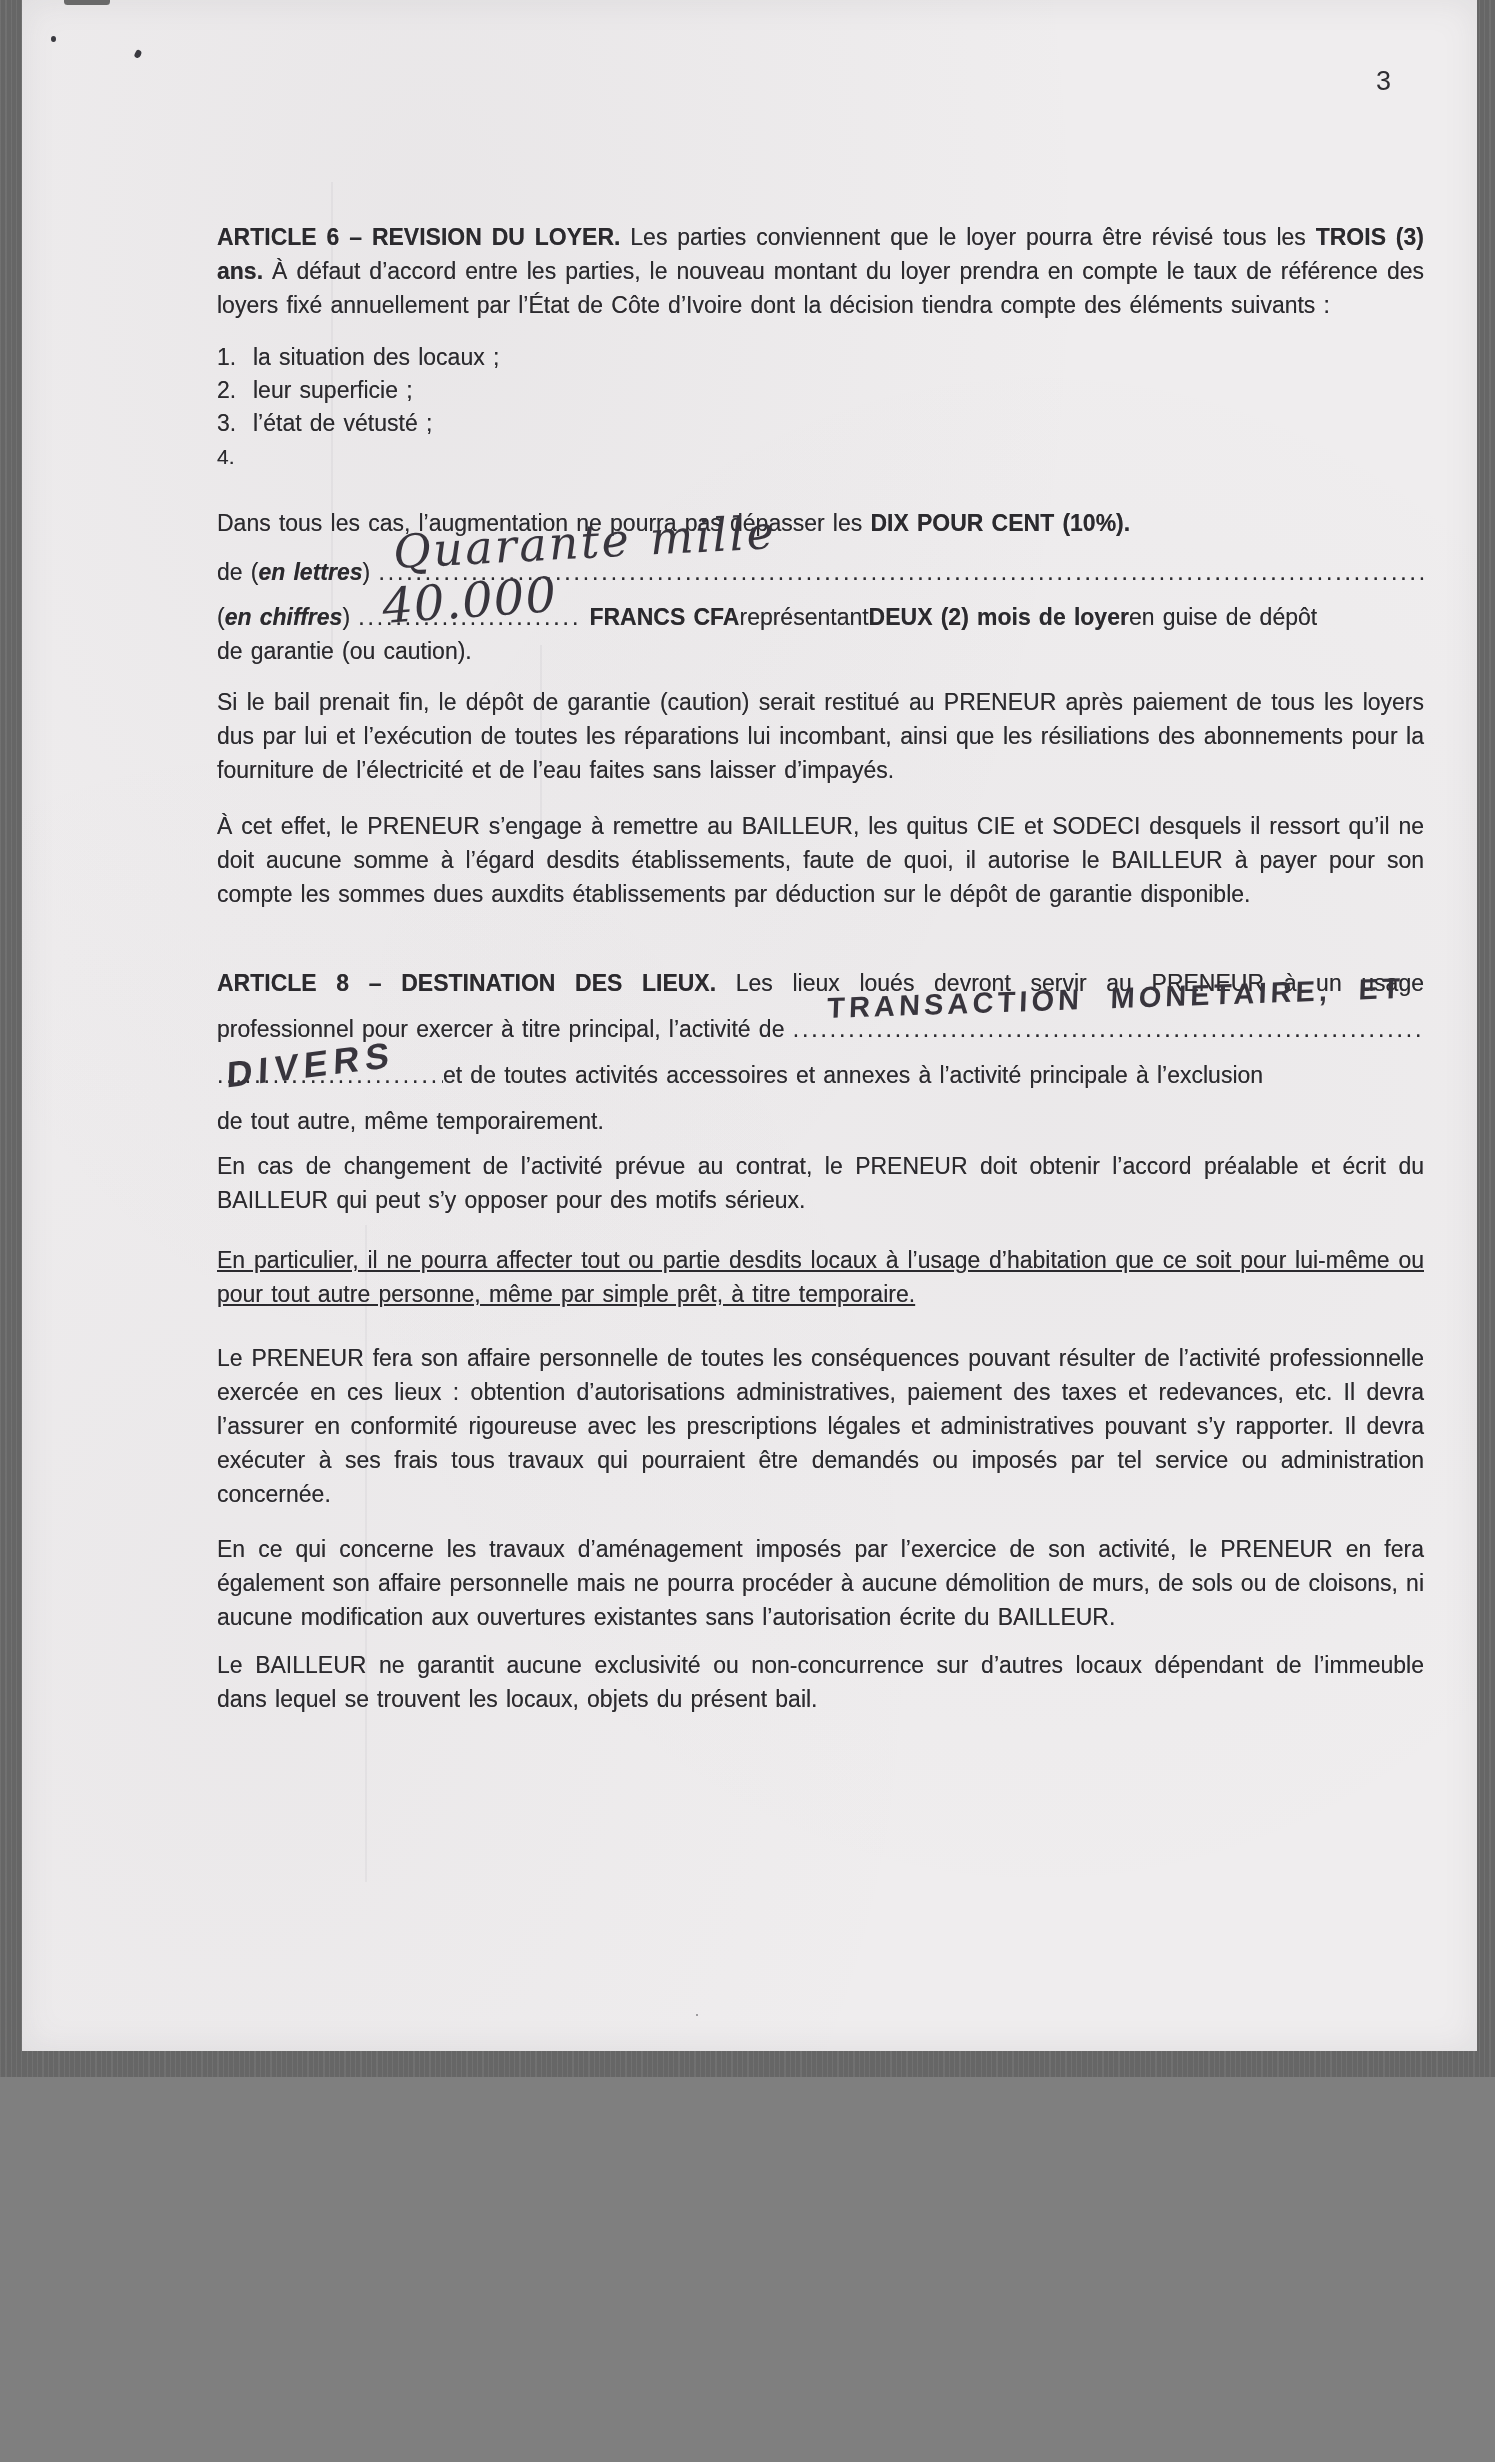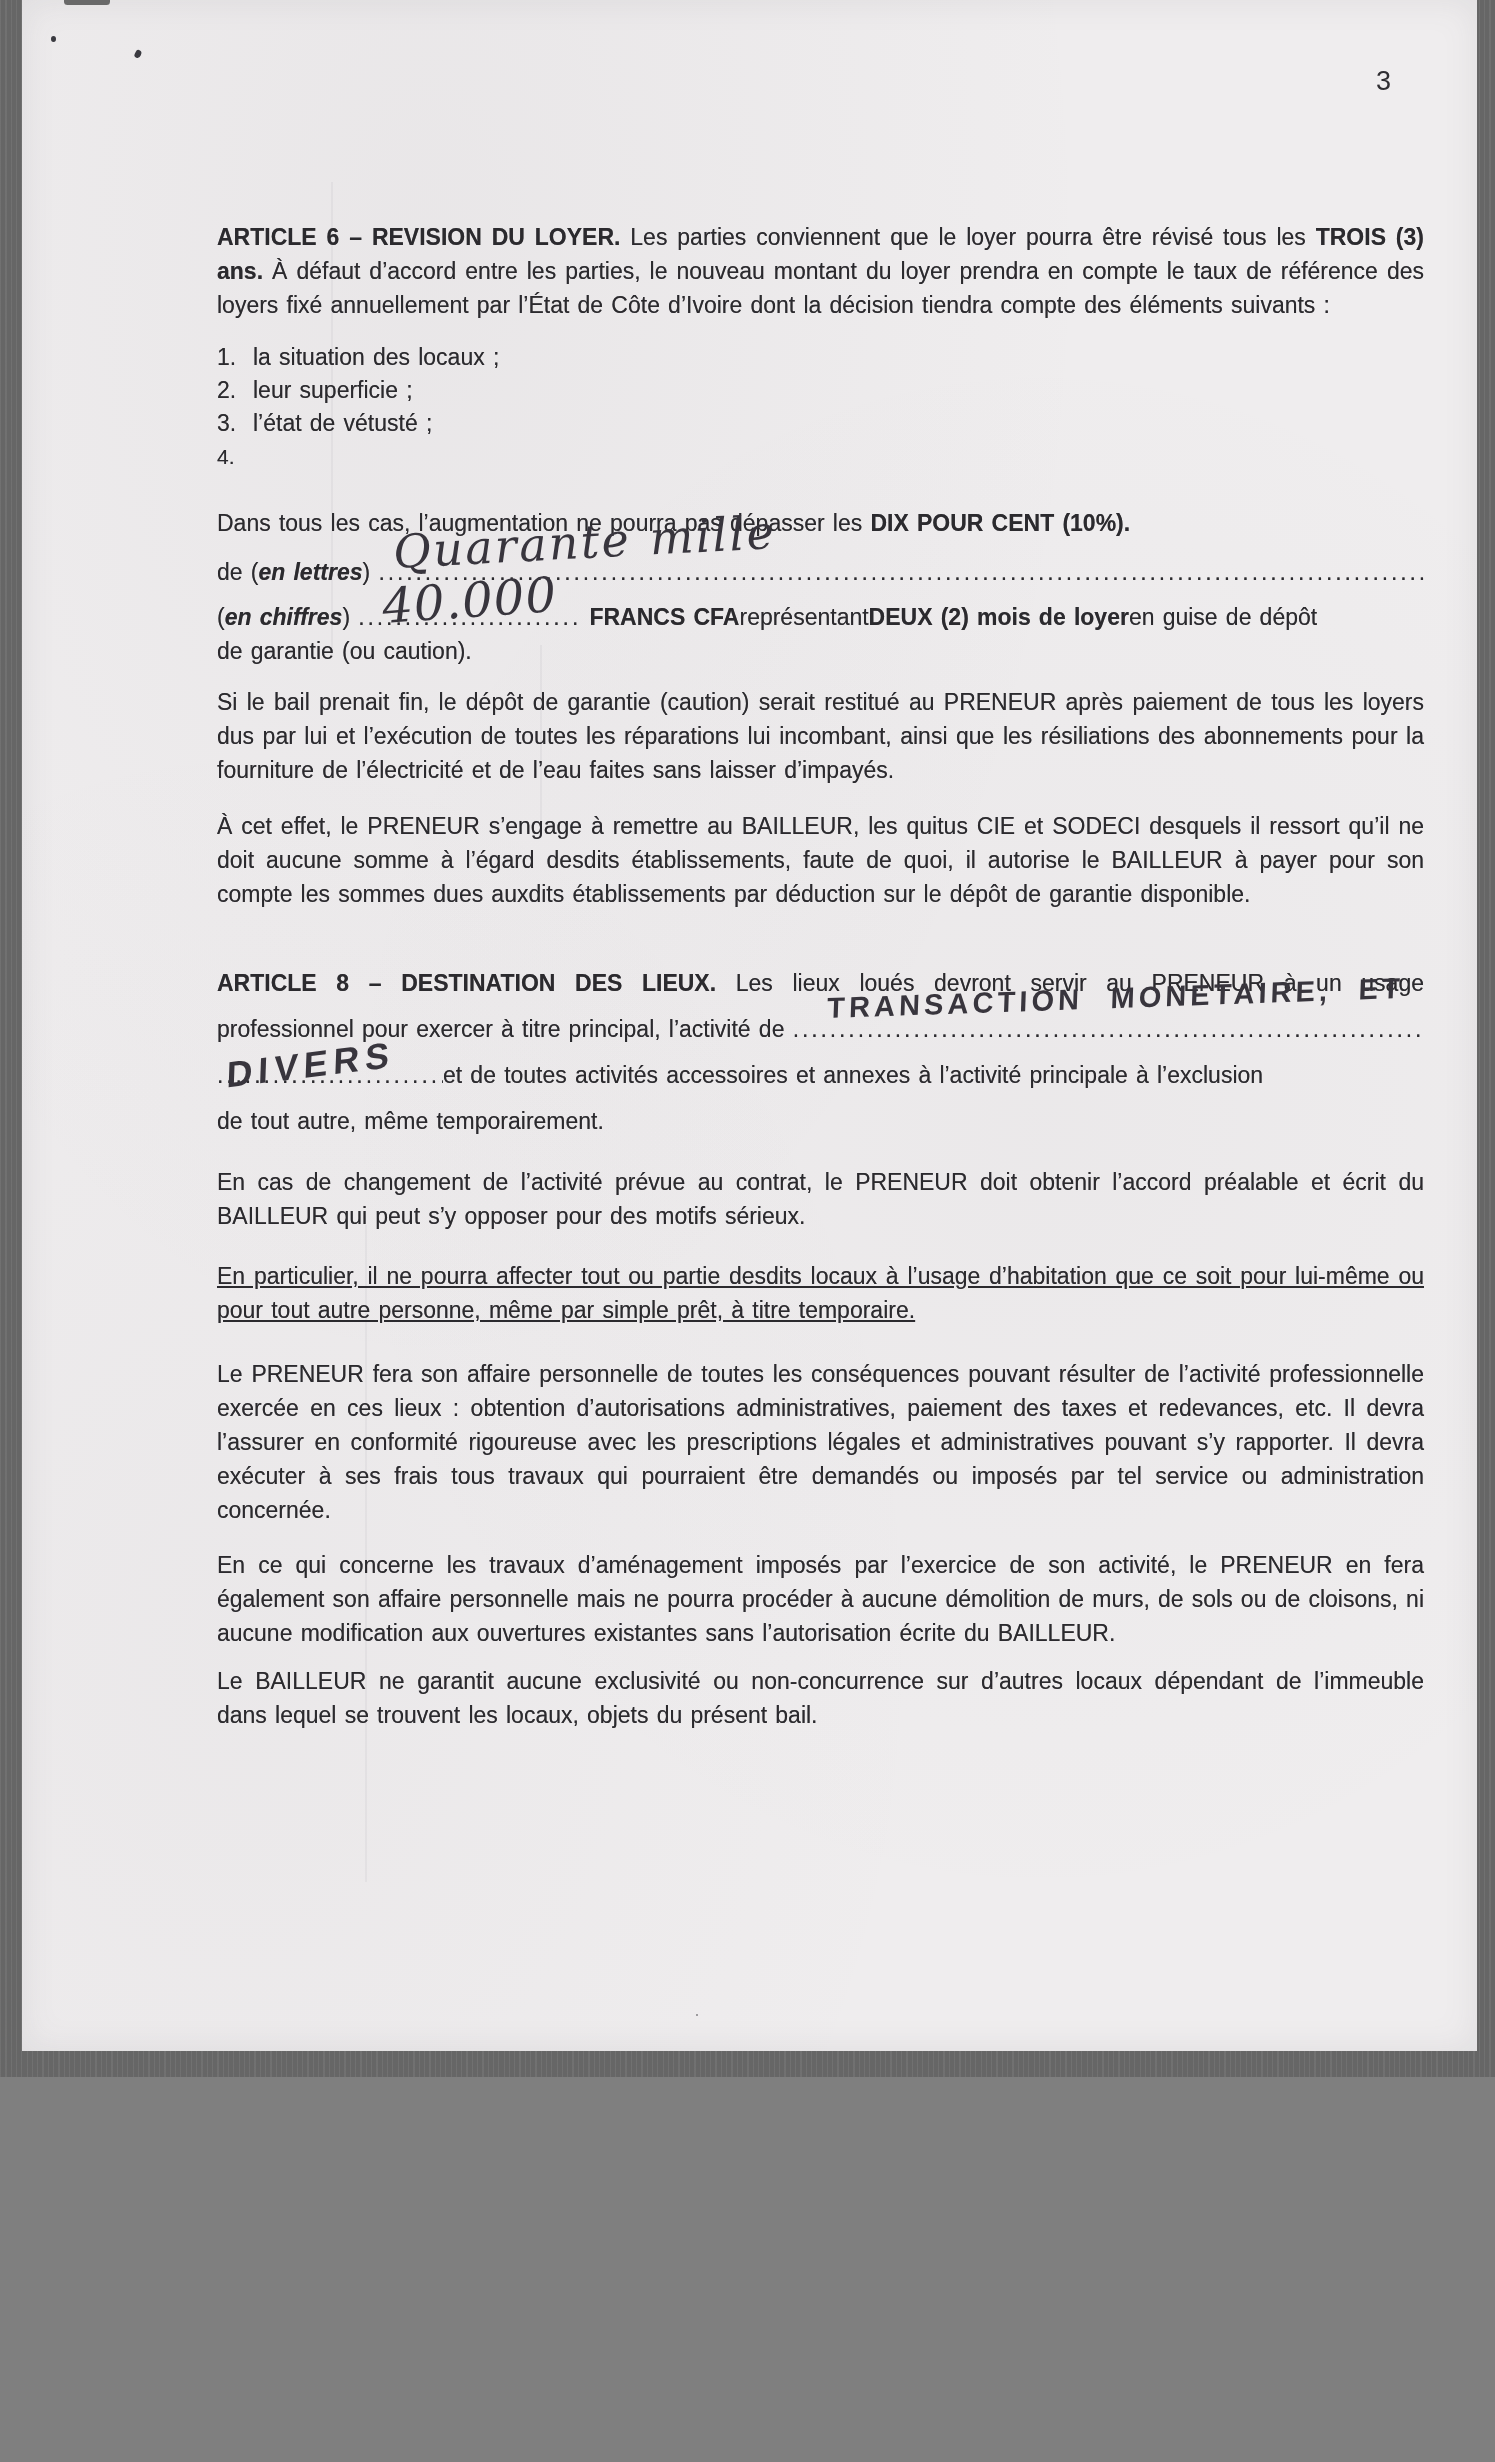--- a/index.html
+++ b/index.html
@@ -53,21 +53,21 @@
   .mt-list{margin-top:19px;}
   .mt-cap{margin-top:33px;}
   .mt-a7{margin-top:27px;}
   .mt-lettres{margin-top:13px;height:36px;}
   .mt-chiffres{margin-top:9.4px;height:36px;}
   .mt-caution{}
   .mt-restitution{margin-top:16.4px;}
   .mt-quitus{margin-top:22px;}
   .mt-a8{margin-top:49px;line-height:46px;}
   .a8line{line-height:46px;}
-  .mt-changement{margin-top:21px;}
+  .mt-changement{margin-top:5px;}
   .mt-habitation{margin-top:26px;text-decoration:underline;}
   .mt-affaire{margin-top:30.5px;}
   .mt-travaux{margin-top:21px;}
   .mt-exclusivite{margin-top:14px;}
 </style>
 </head>
 <body>
 
 <div class="stage">
 

